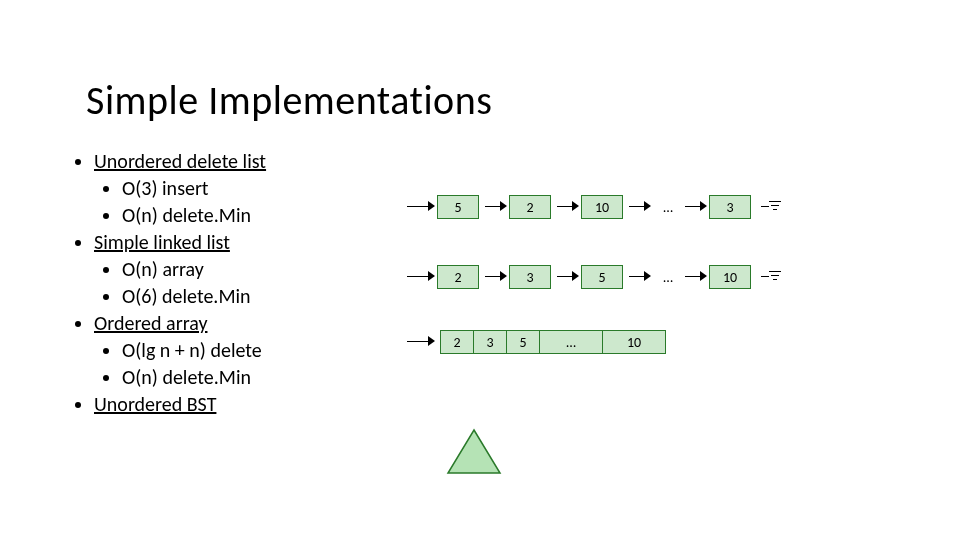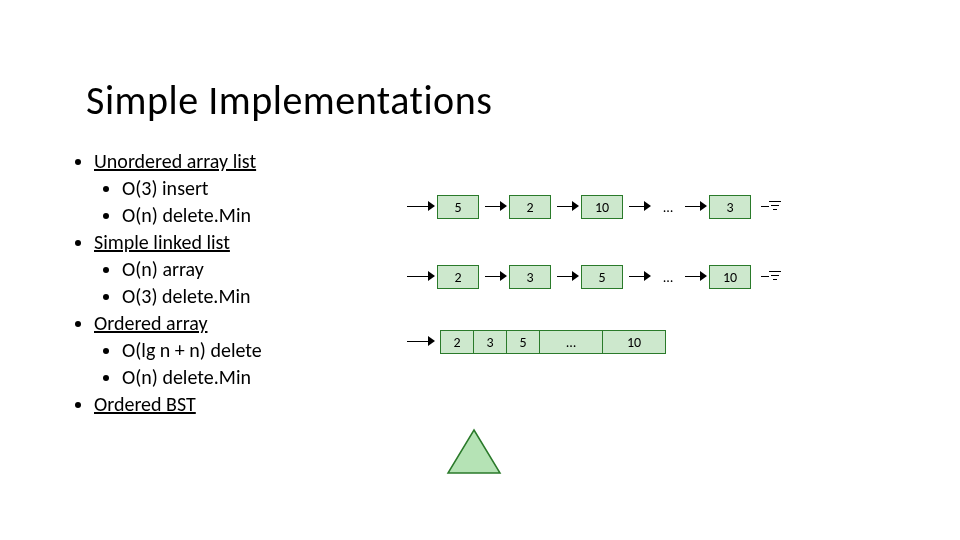--- a/index.html
+++ b/index.html
@@ -148,39 +148,39 @@
   }
   .triangle svg { display:block; }
 </style>
 </head>
 <body>
 
 <div class="title">Simple Implementations</div>
 
 <div class="bullets">
   <ul>
-    <li><span class="u">Unordered array list</span>
+    <li><span class="u">Unordered delete list</span>
       <ul>
         <li>O(3) insert</li>
         <li>O(n) delete.Min</li>
       </ul>
     </li>
     <li><span class="u">Simple linked list</span>
       <ul>
         <li>O(n) array</li>
-        <li>O(3) delete.Min</li>
+        <li>O(6) delete.Min</li>
       </ul>
     </li>
     <li><span class="u">Ordered array</span>
       <ul>
         <li>O(lg n + n) delete</li>
         <li>O(n) delete.Min</li>
       </ul>
     </li>
-    <li><span class="u">Ordered BST</span>
+    <li><span class="u">Unordered BST</span>
     </li>
   </ul>
 </div>
 
 <div class="diagrams">
 
   <div class="row">
     <span class="arrow lead"></span>
     <span class="node">5</span>
     <span class="arrow"></span>

